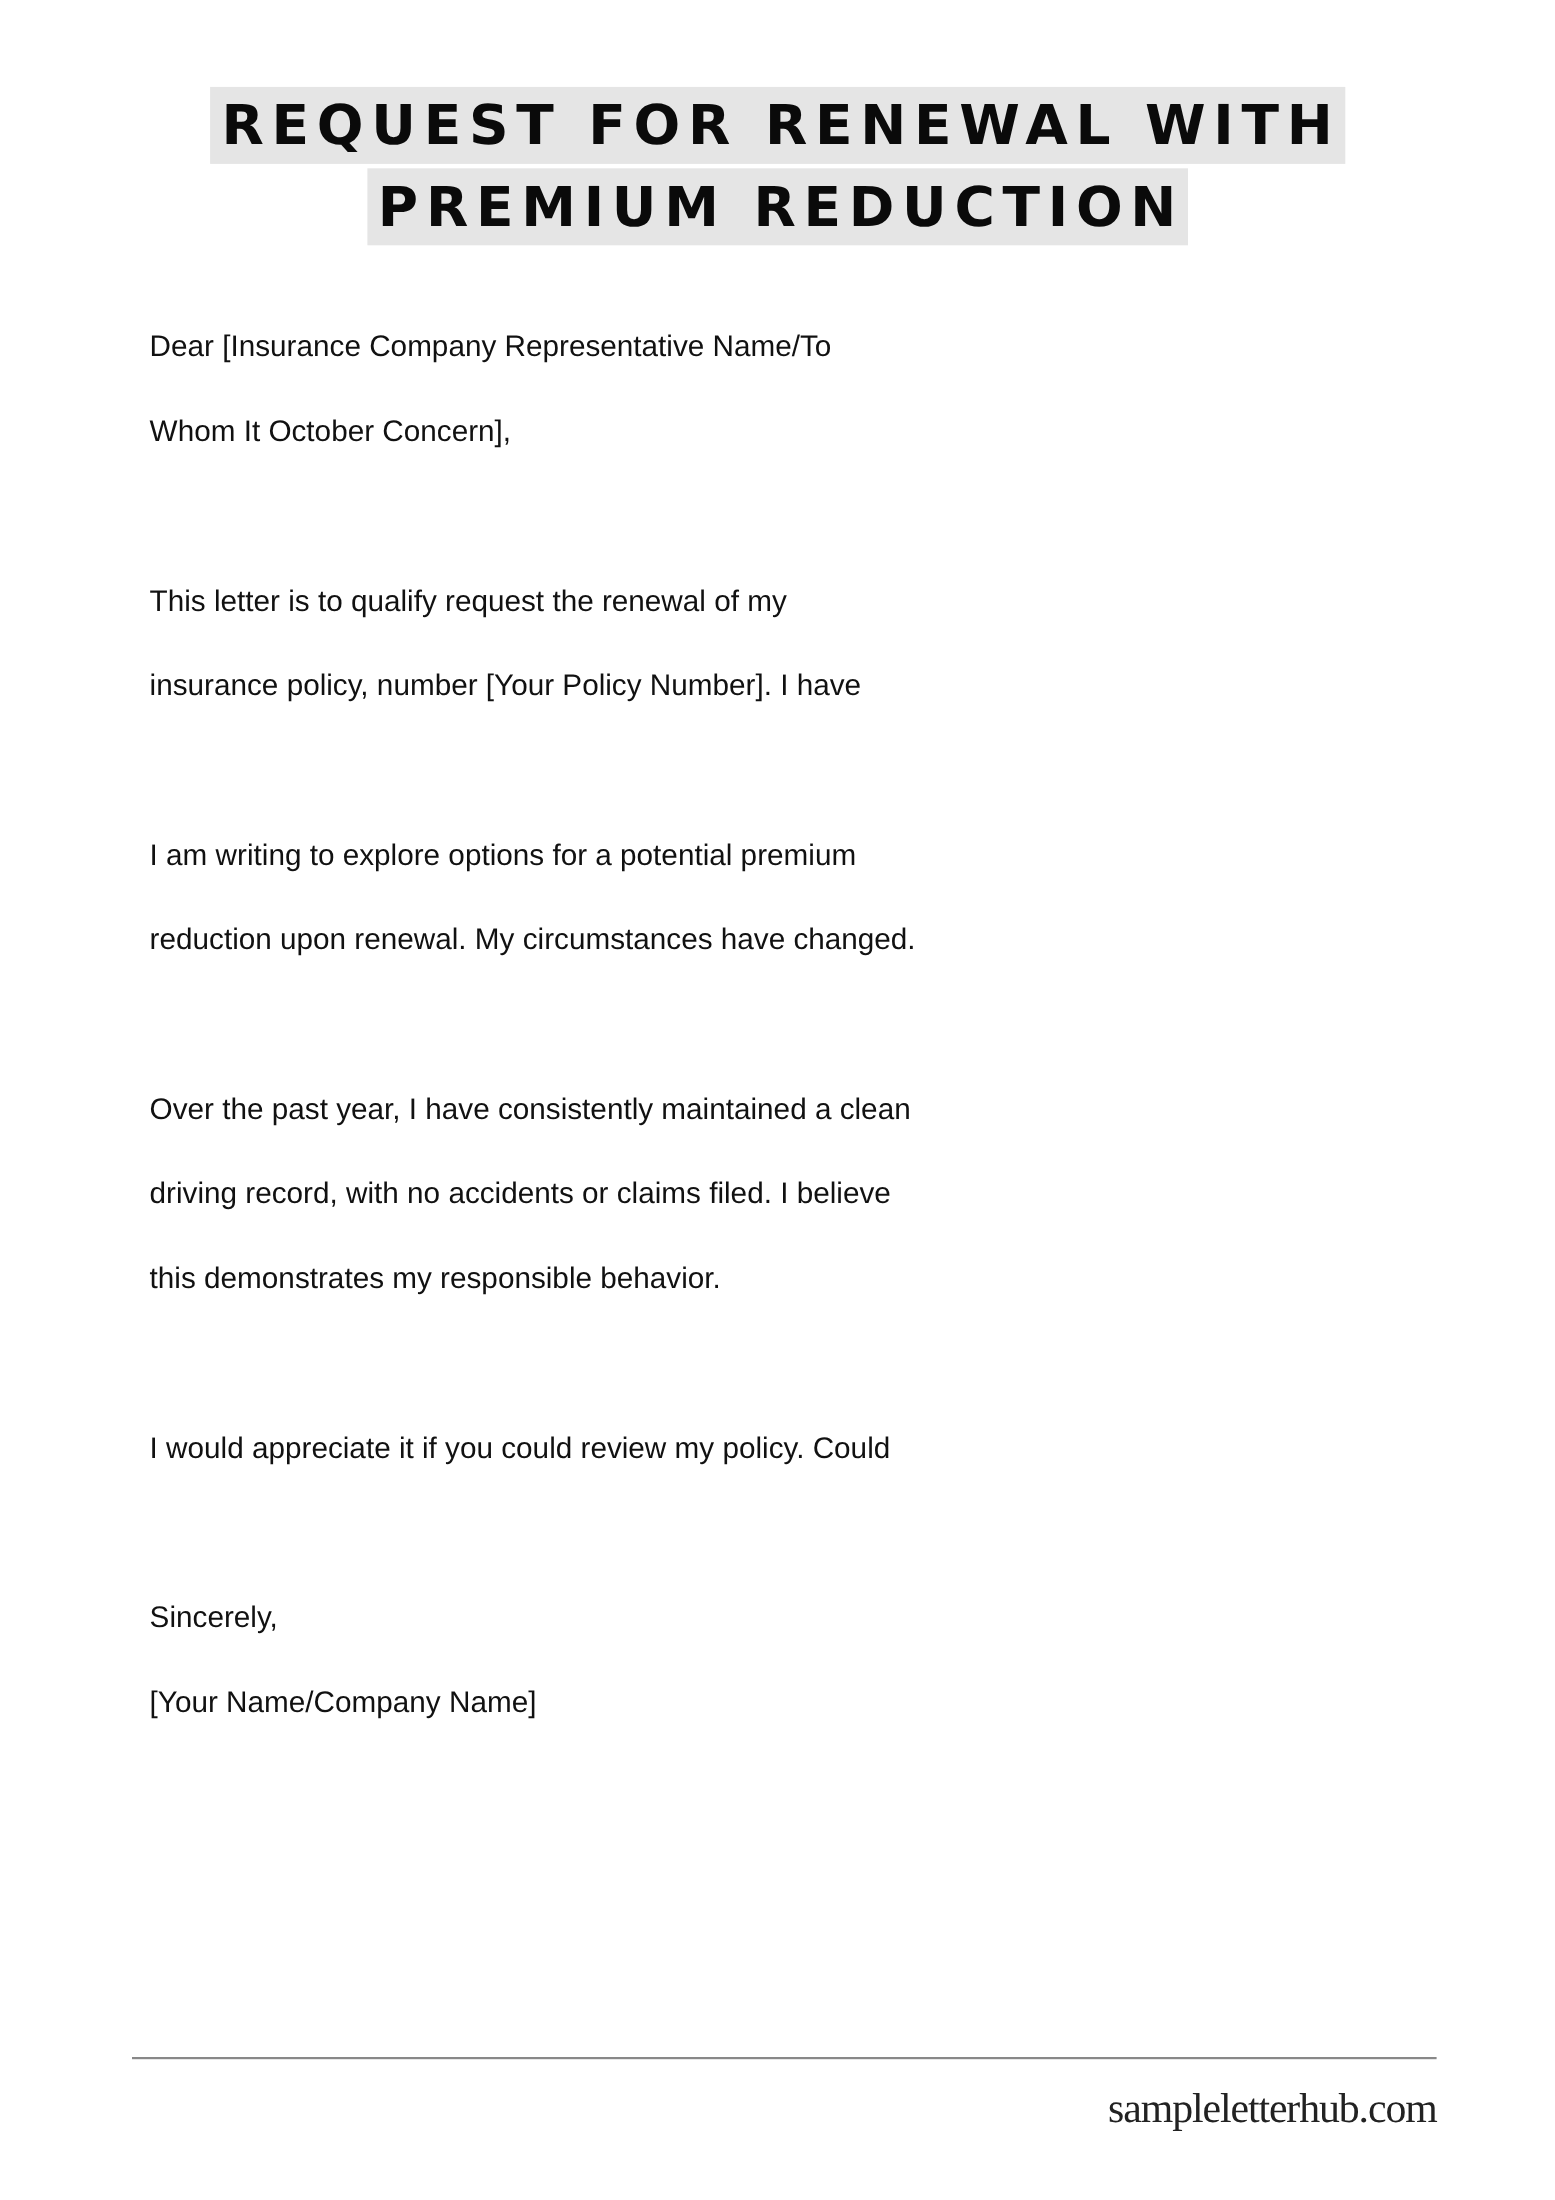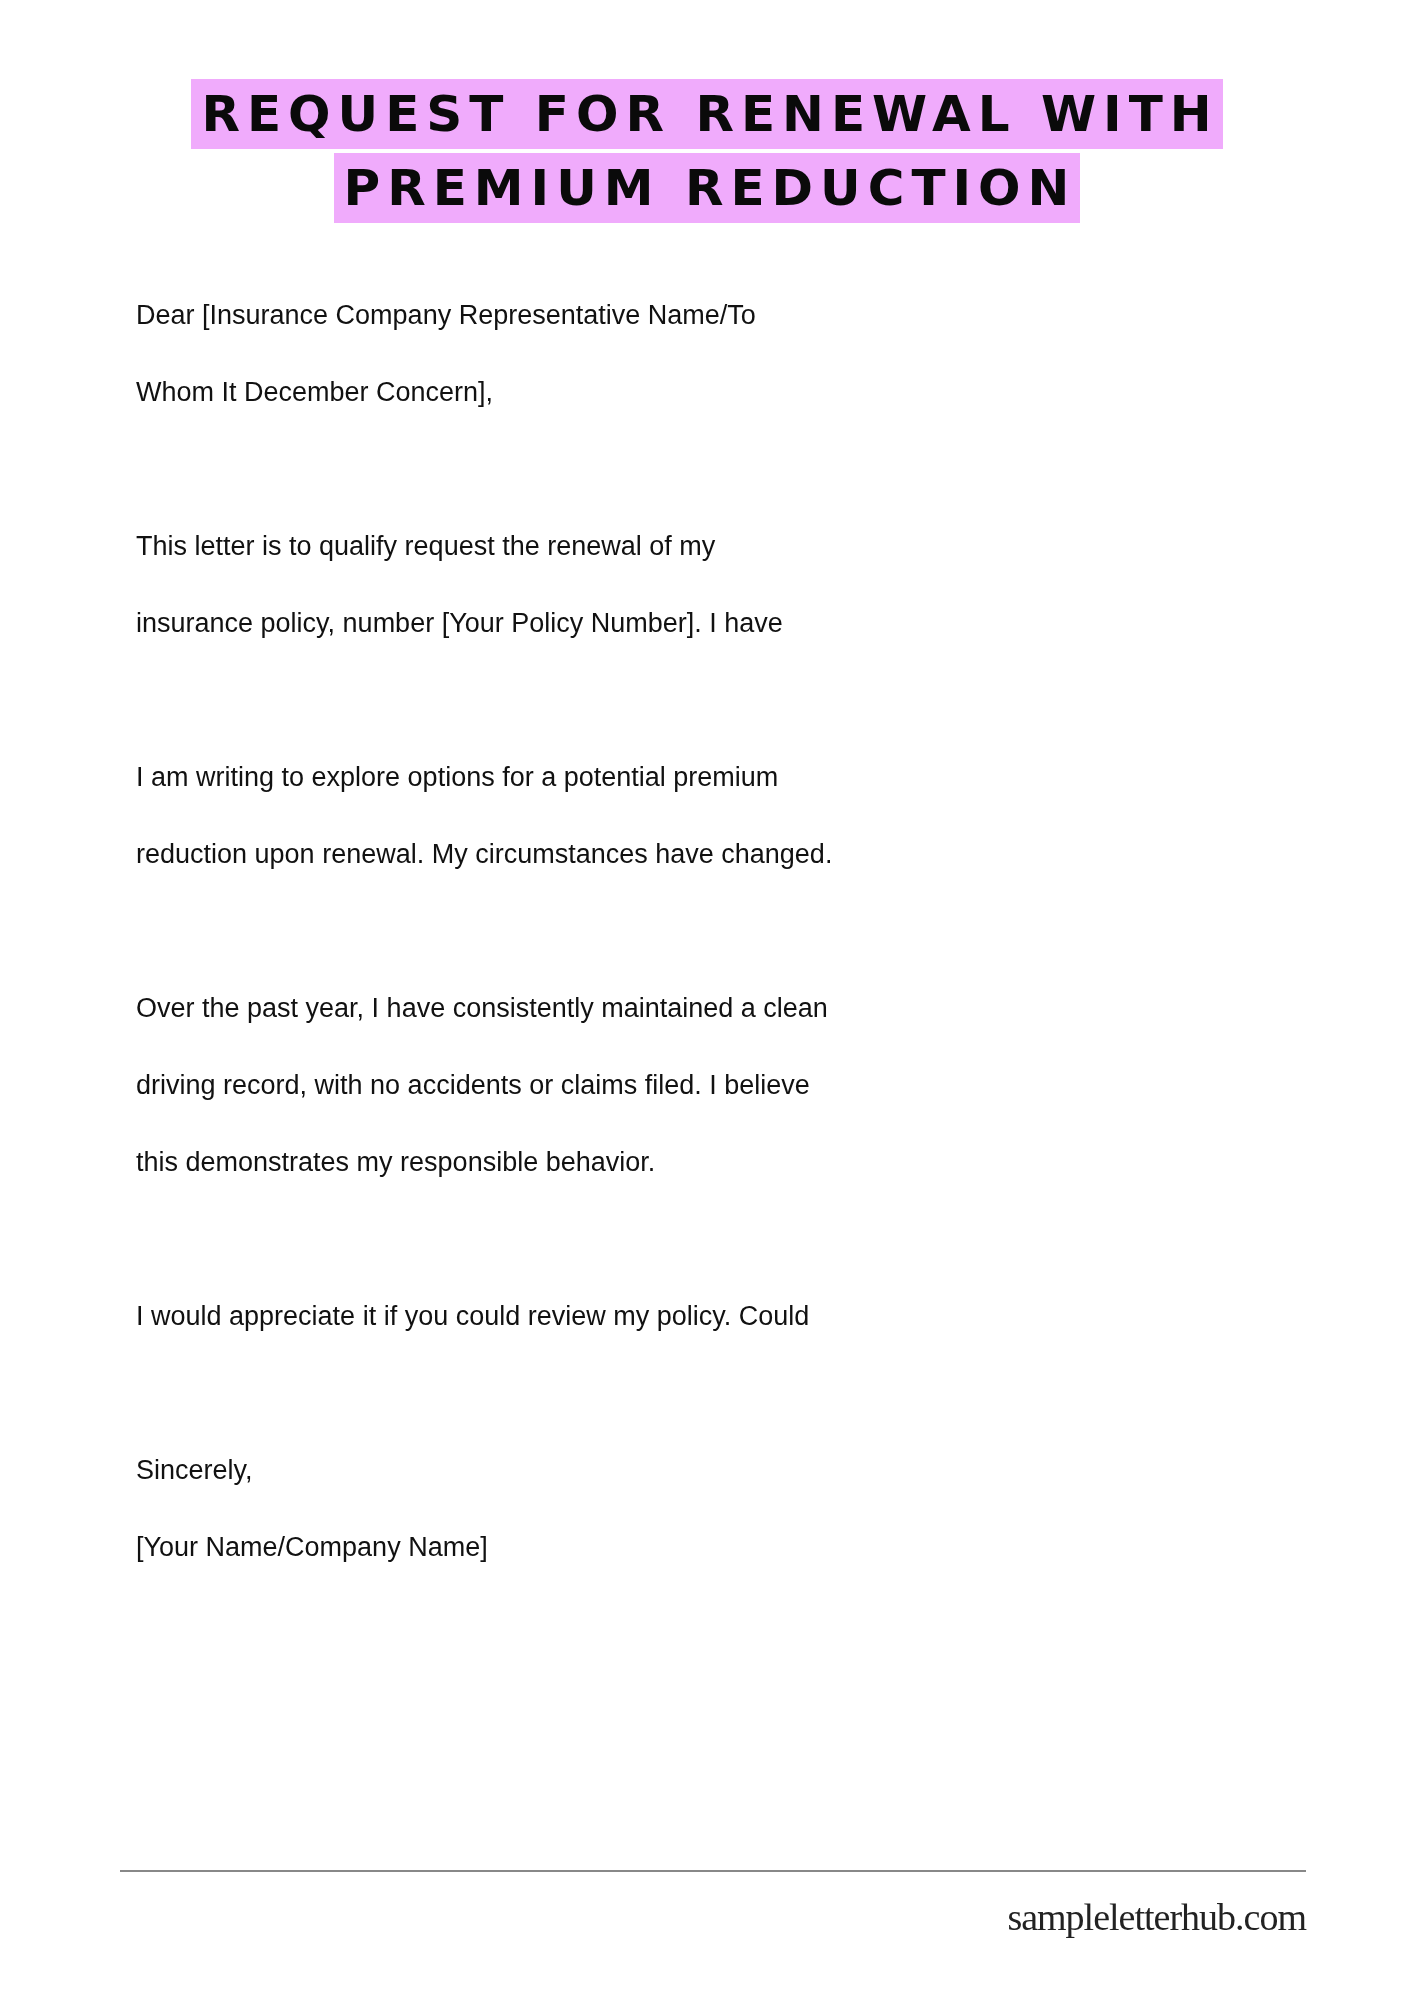--- a/index.html
+++ b/index.html
@@ -1,35 +1,35 @@
 <!DOCTYPE html>
 <html><head>
 <meta charset="utf-8">
 <style>
   html,body{margin:0;padding:0;background:#fff;}
   body{width:1414px;height:2000px;position:relative;overflow:hidden;font-family:"Liberation Sans","DejaVu Sans",sans-serif;color:#111;}
   .title-line{position:absolute;left:0;width:1414px;text-align:center;}
-  .title-line span{background:#f0abfc;font-family:"DejaVu Sans",sans-serif;font-weight:bold;font-size:50px;letter-spacing:7px;color:#0a0a0a;padding:6px 4px 6px 10px;line-height:72px;}
+  .title-line span{background:#e5e5e5;font-family:"DejaVu Sans",sans-serif;font-weight:bold;font-size:50px;letter-spacing:7px;color:#0a0a0a;padding:6px 4px 6px 10px;line-height:72px;}
   #t1{top:78px;}
   #t2{top:152px;}
   .body{position:absolute;left:136px;top:277px;width:1270px;font-size:27px;line-height:77px;}
   .line{white-space:nowrap;height:77px;}
   .gap{height:77px;}
   .rule{position:absolute;left:120px;top:1870px;width:1186px;height:2px;background:#888;}
   .footer{position:absolute;right:108px;top:1895px;font-family:Liberation Serif, serif;font-size:38px;color:#222;letter-spacing:-1px;}
 </style>
 </head>
 <body>
 
 <div class="title-line" id="t1"><span>REQUEST FOR RENEWAL WITH</span></div>
 <div class="title-line" id="t2"><span>PREMIUM REDUCTION</span></div>
 
 <div class="body">
   <div class="line">Dear [Insurance Company Representative Name/To</div>
-  <div class="line">Whom It December Concern],</div>
+  <div class="line">Whom It October Concern],</div>
   <div class="gap"></div>
   <div class="line">This letter is to qualify request the renewal of my</div>
   <div class="line">insurance policy, number [Your Policy Number]. I have</div>
   <div class="gap"></div>
   <div class="line">I am writing to explore options for a potential premium</div>
   <div class="line">reduction upon renewal. My circumstances have changed.</div>
   <div class="gap"></div>
   <div class="line">Over the past year, I have consistently maintained a clean</div>
   <div class="line">driving record, with no accidents or claims filed. I believe</div>
   <div class="line">this demonstrates my responsible behavior.</div>

